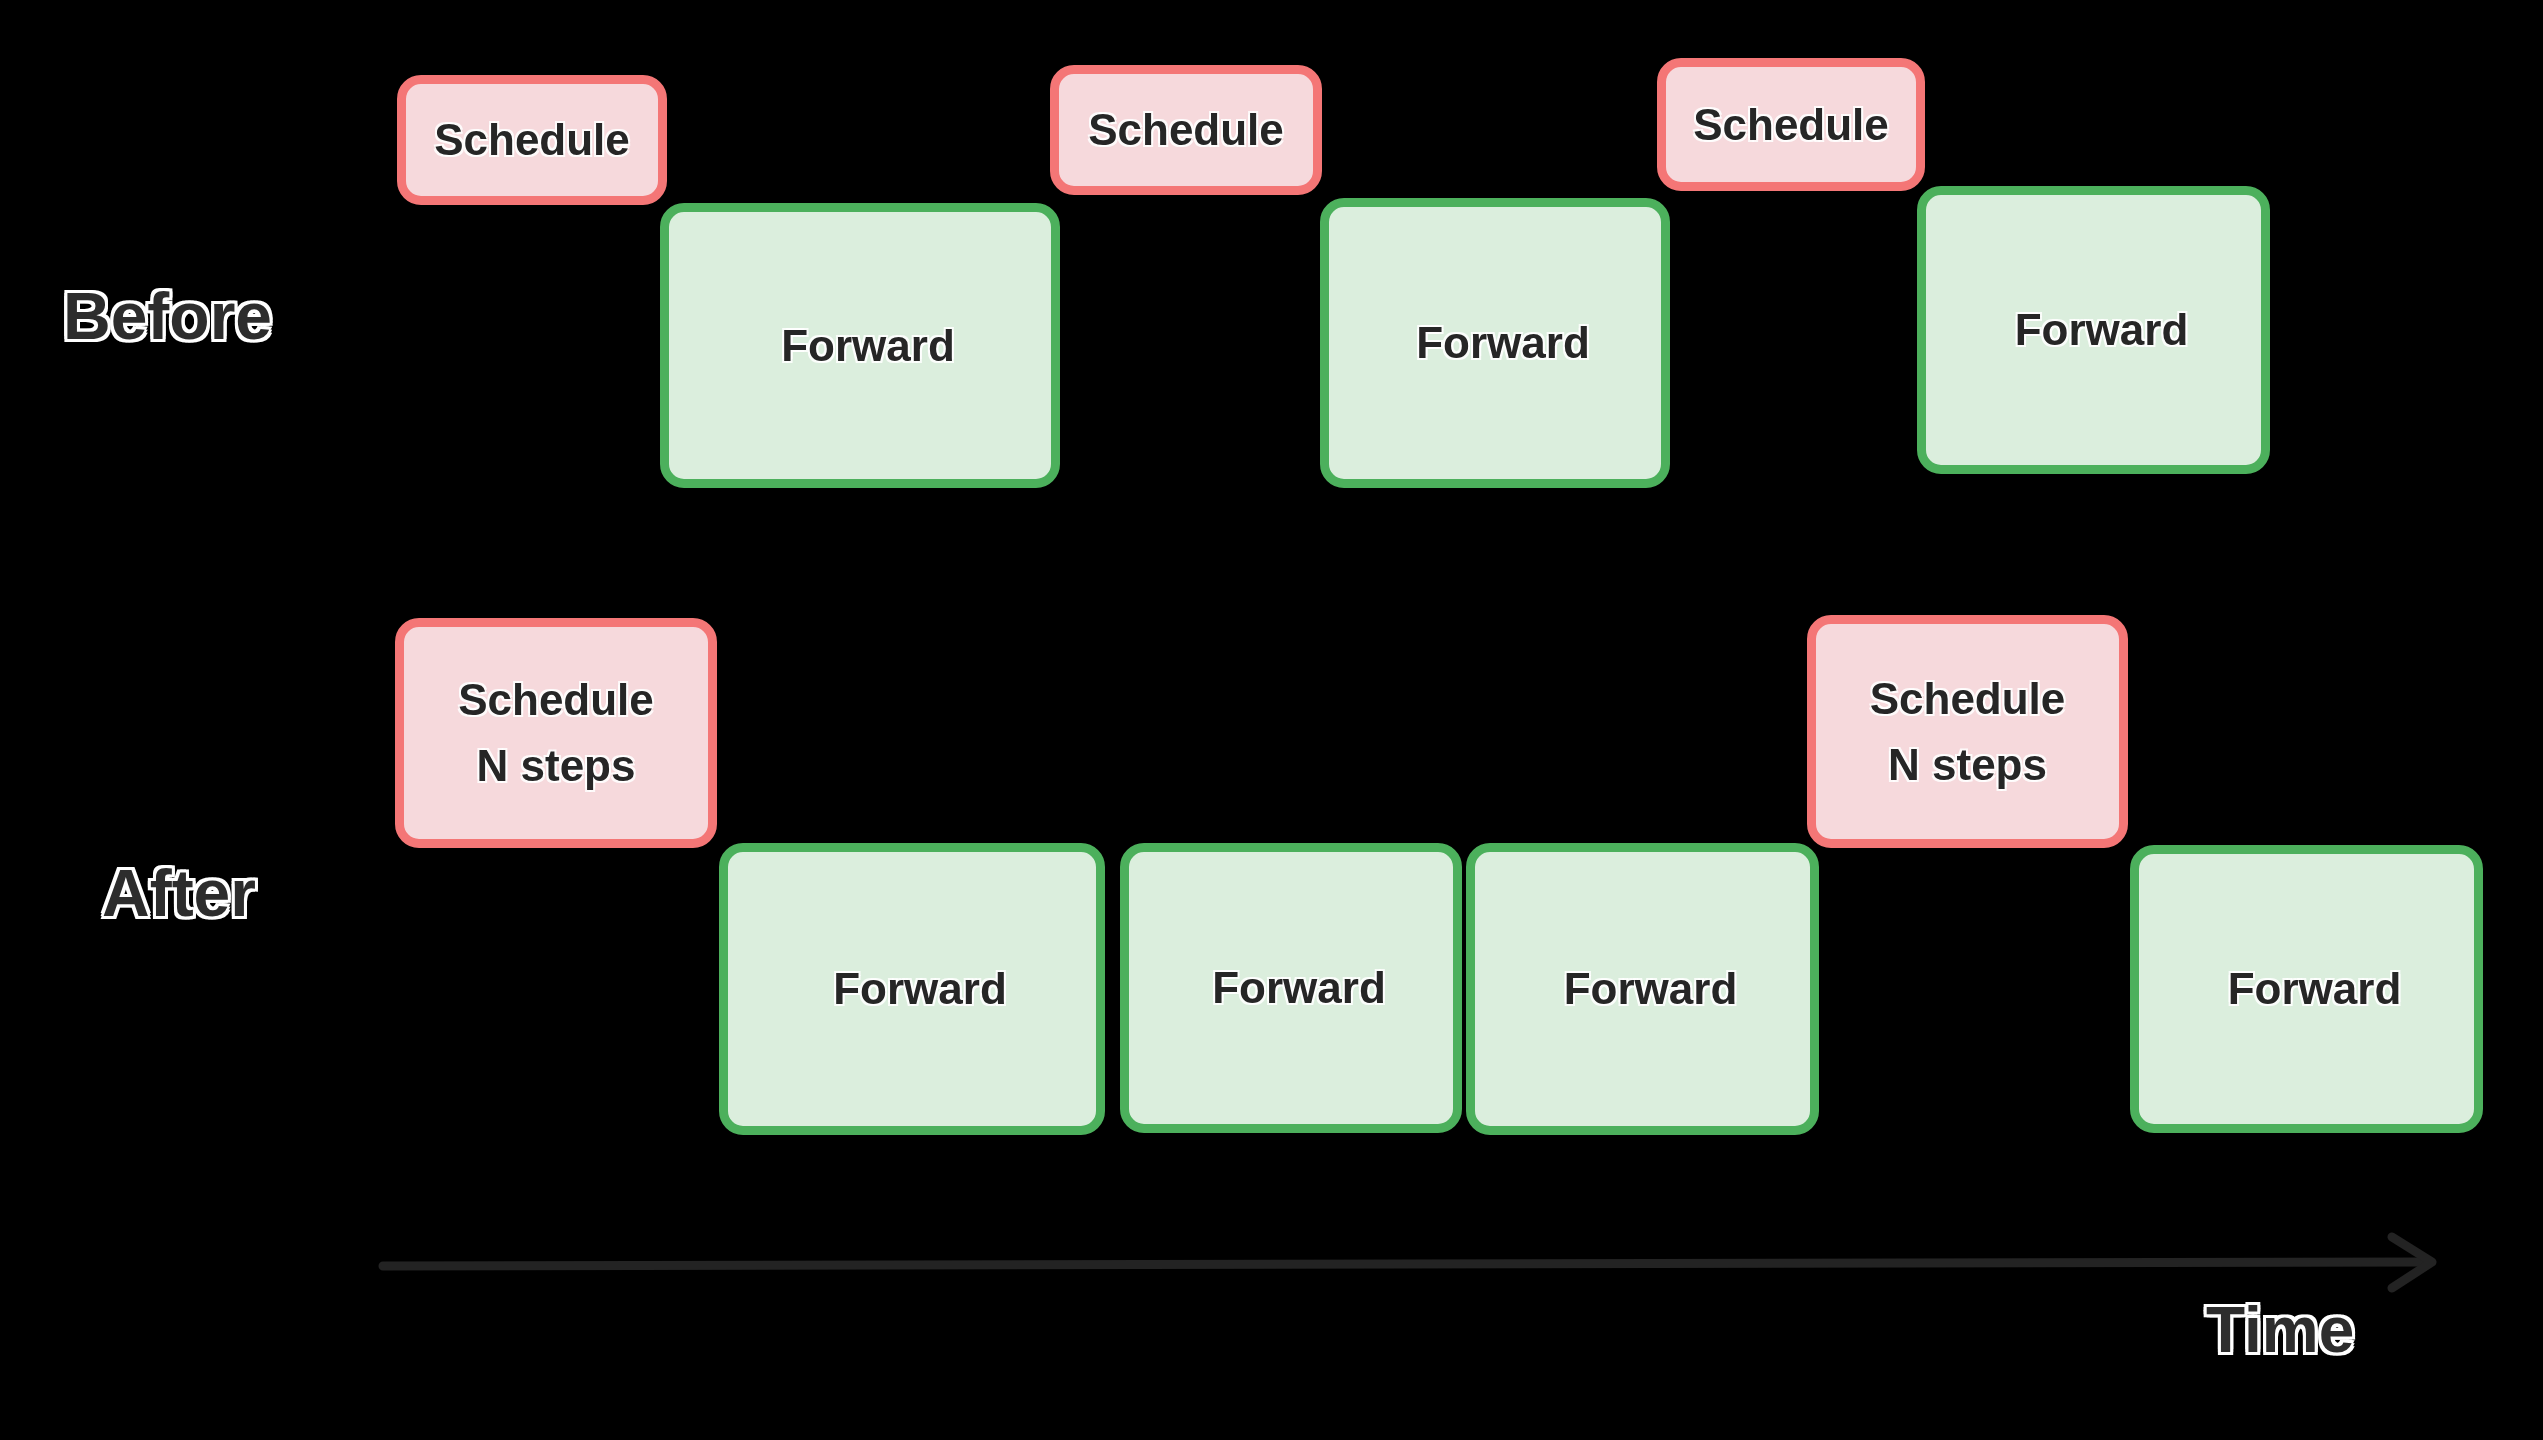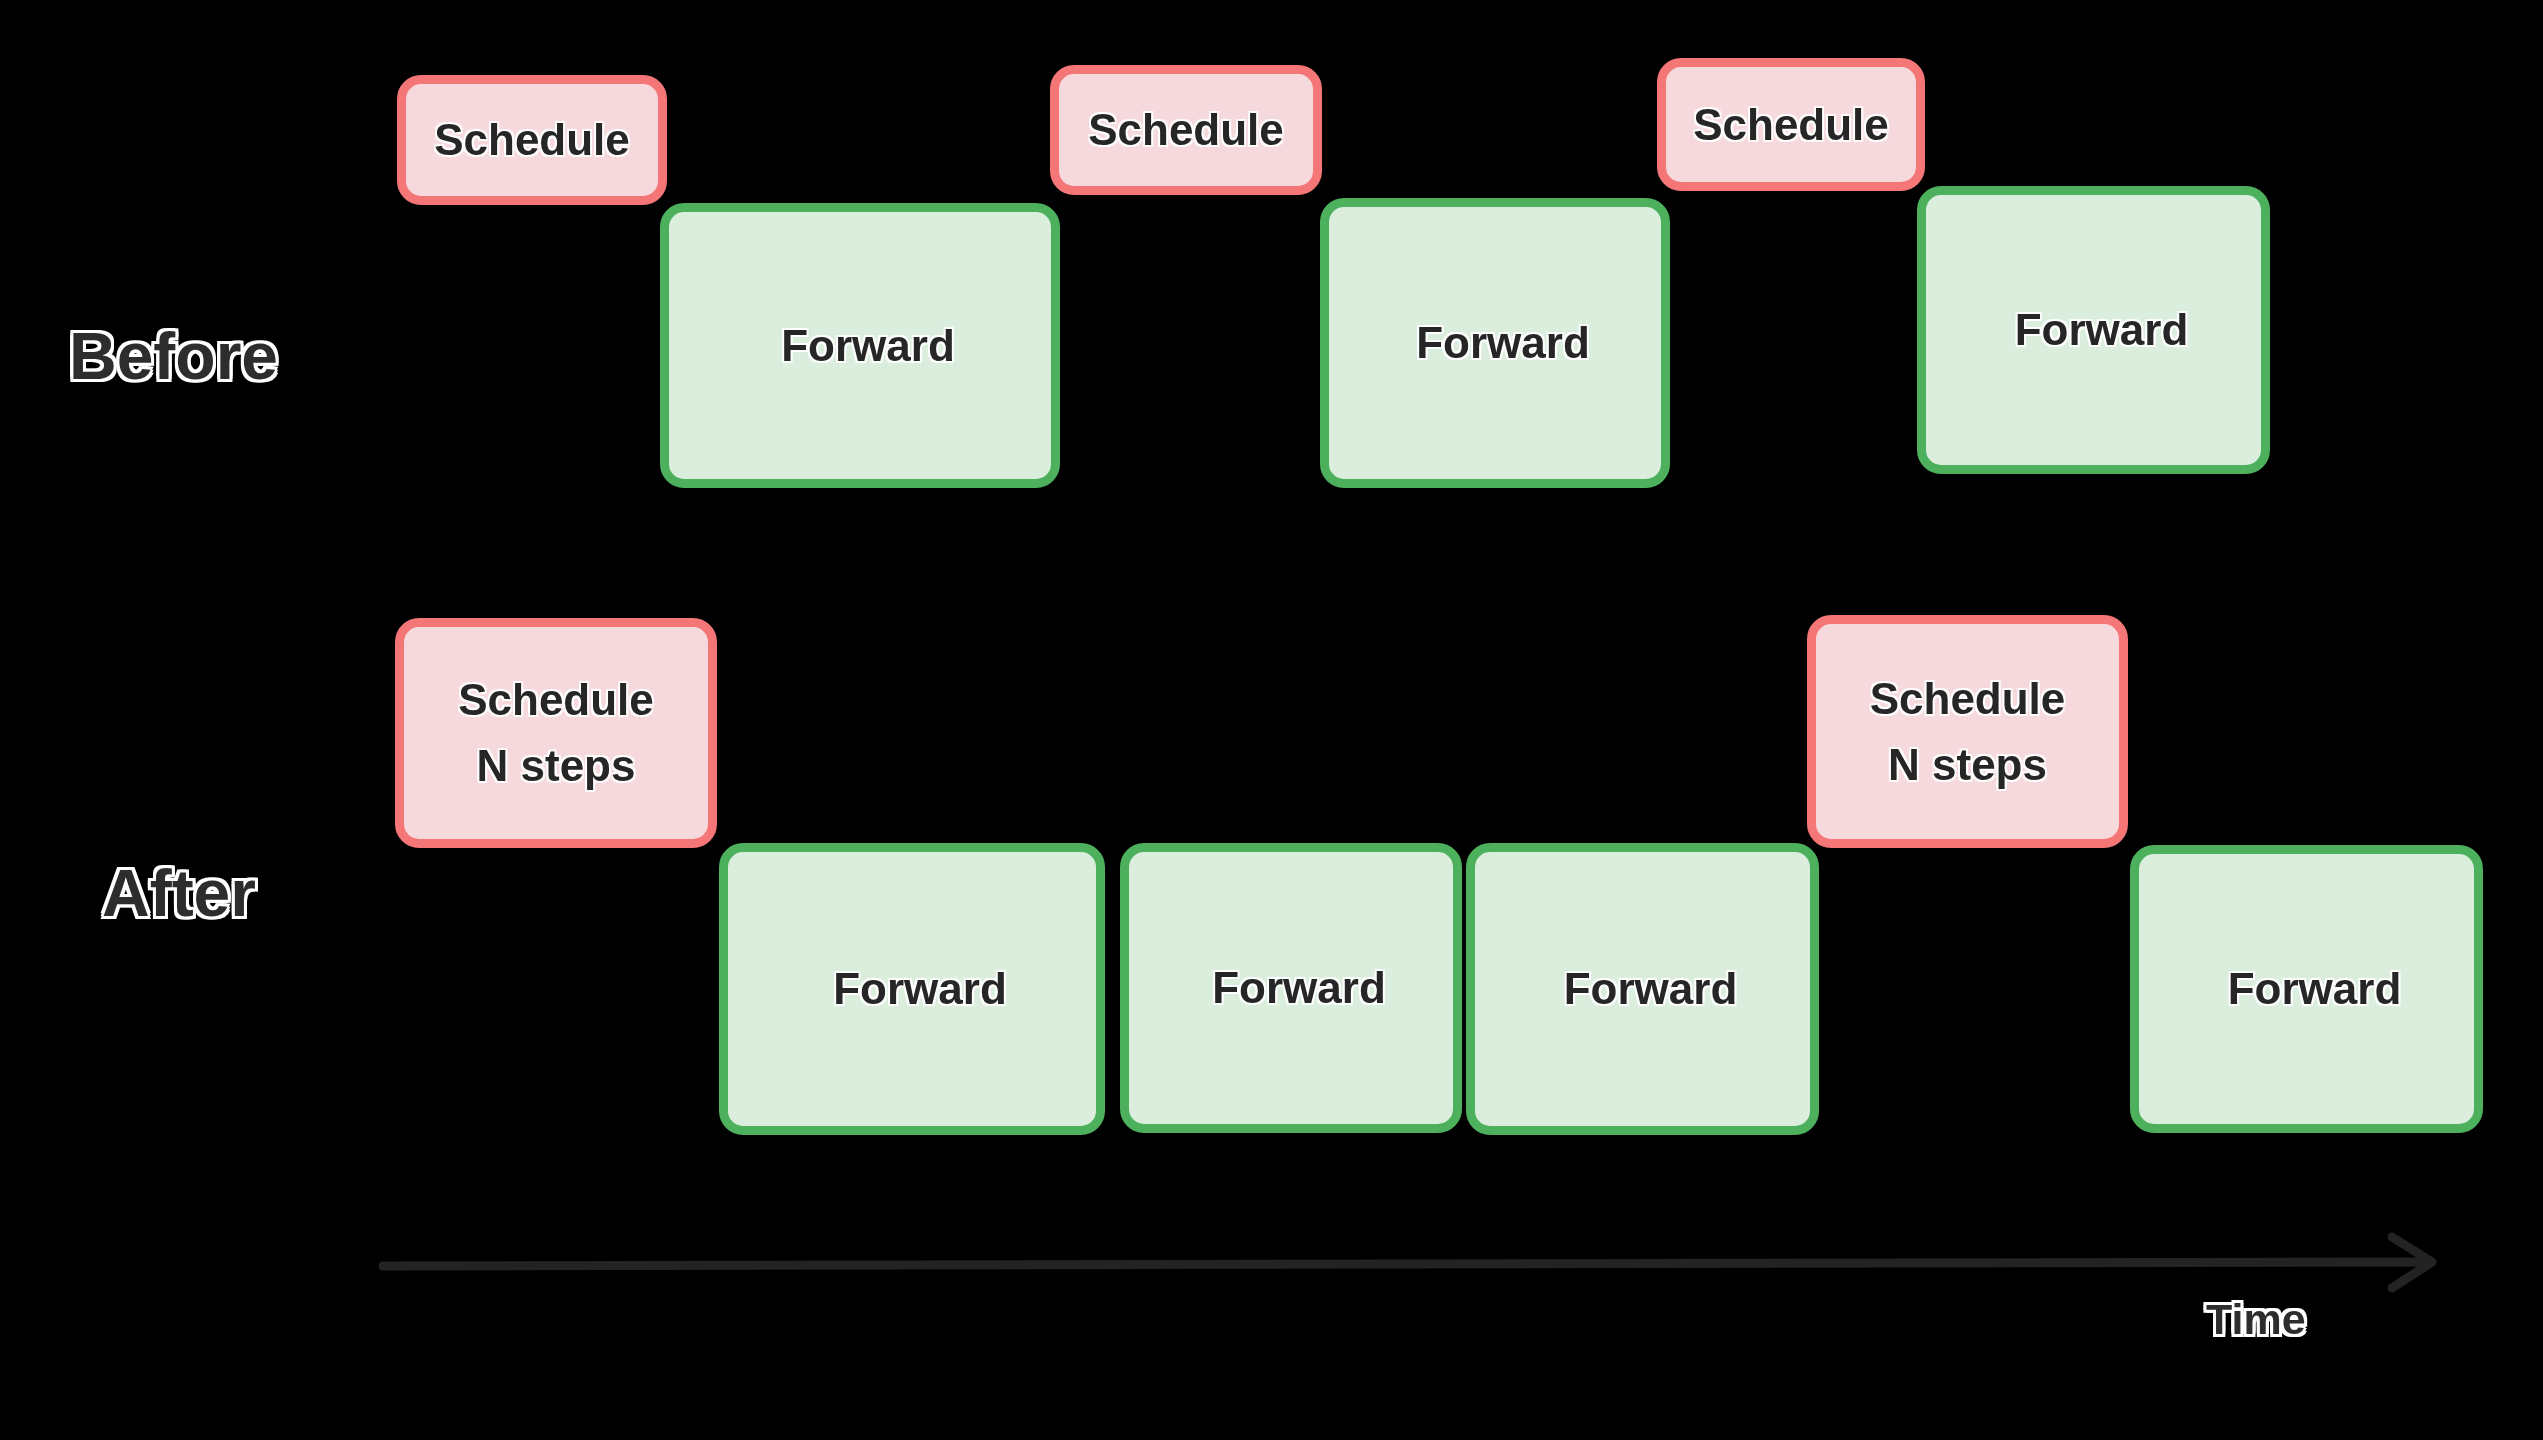--- a/index.html
+++ b/index.html
@@ -23,23 +23,23 @@
     font-size: 66px;
     line-height: 1;
     color: var(--label-text, #2d2d2d);
     text-shadow:
       -3px -3px 0 #ffffff,  3px -3px 0 #ffffff,
       -3px  3px 0 #ffffff,  3px  3px 0 #ffffff,
       -3px  0   0 #ffffff,  3px  0   0 #ffffff,
        0   -3px 0 #ffffff,  0    3px 0 #ffffff;
     white-space: nowrap;
   }
-  #label-before { left: 69px;  top: 283px; margin-top: 40px; }
+  #label-before { left: 63px;  top: 283px; }
   #label-after  { left: 102px;  top: 836px; margin-top: 24px; }
-  #label-time   { left: 2206px; top: 1298px; font-size: 43px; text-align: right; }
+  #label-time   { left: 2206px; top: 1298px; font-size: 64px; text-align: right; }
 
   .boxes-layer {
     position: absolute;
     inset: 0;
   }
 
   .box {
     position: absolute;
     box-sizing: border-box;
     border-radius: 24px;

